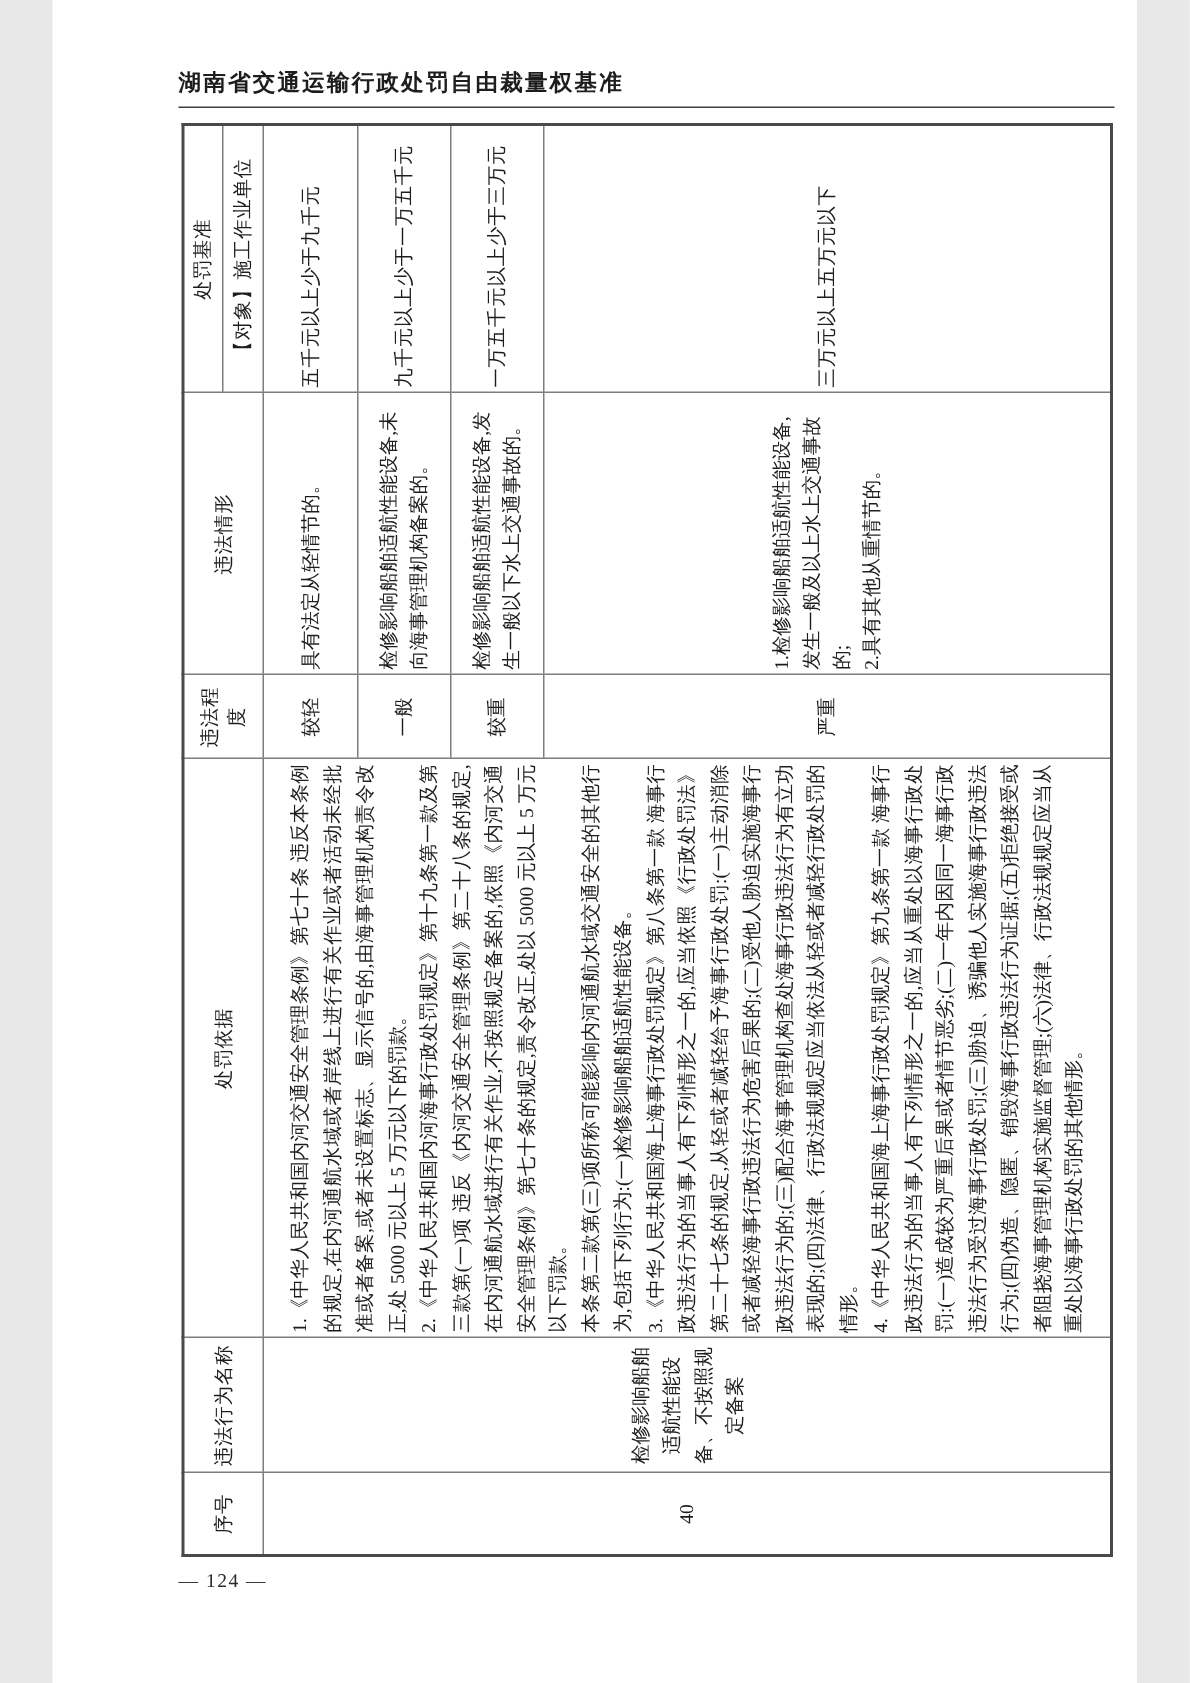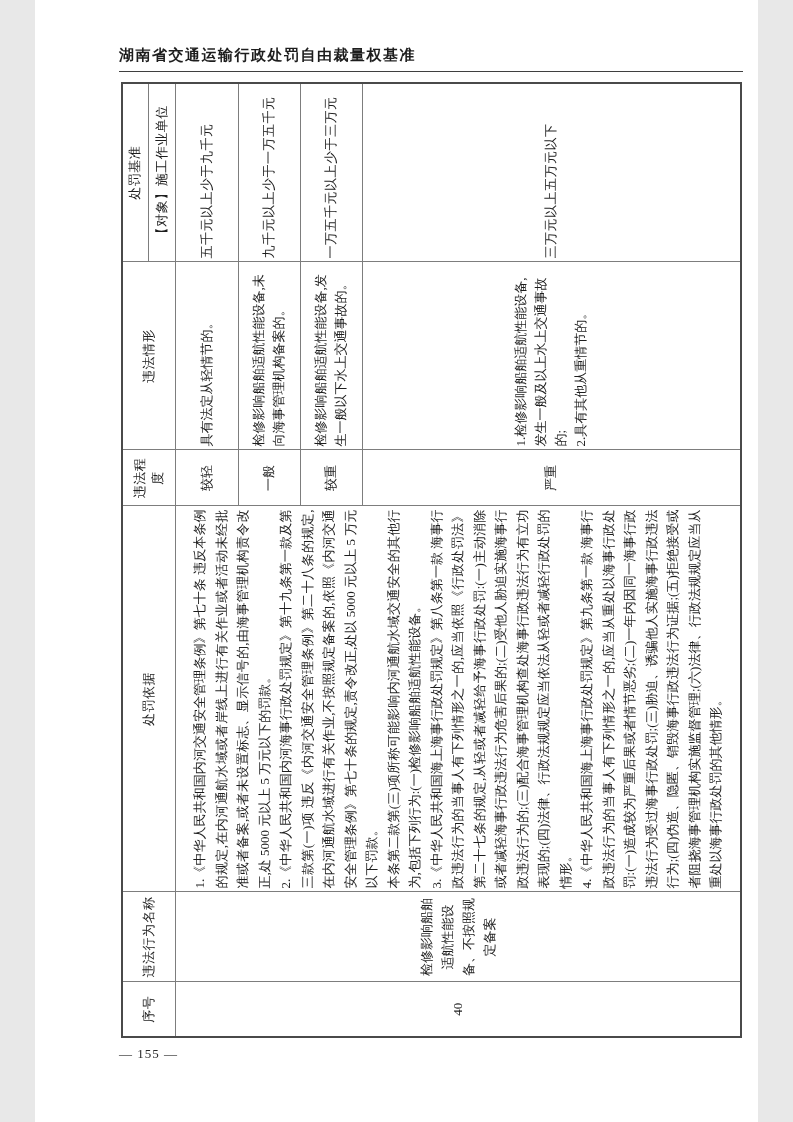--- a/index.html
+++ b/index.html
@@ -128,15 +128,15 @@
             <td class="center">严重</td>
             <td class="qingxing">1.检修影响船舶适航性能设备,发生一般及以上水上交通事故的;
 2.具有其他从重情节的。</td>
             <td class="money">三万元以上五万元以下</td>
           </tr>
         </tbody>
       </table>
     </div>
   </div>
 
-  <div class="page-number">— 155 —</div>
+  <div class="page-number">— 124 —</div>
 
 </div>
 
 </body></html>

